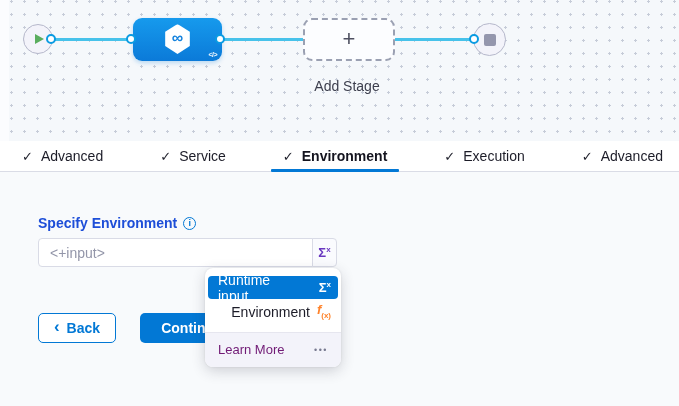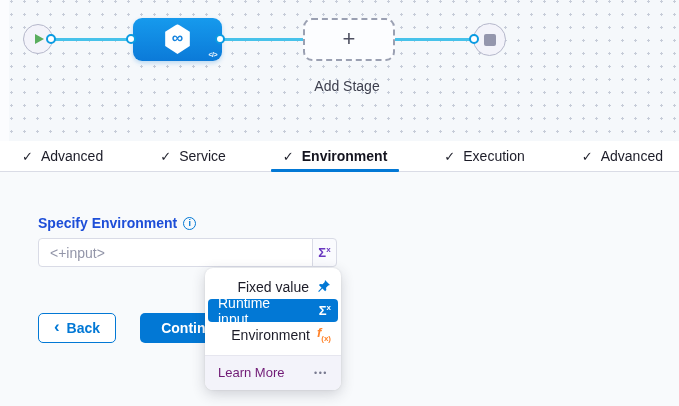--- a/index.html
+++ b/index.html
@@ -224,26 +224,20 @@
       <span class="chev">‹</span>
       <span>Back</span>
     </button>
     <button class="btn-continue">
       <span>Continue</span>
     </button>
   </div>
 
   <div class="dropdown">
     <div class="dd-items">
-      <div class="dd-item">
-        <span>Fixed value</span>
-        <svg class="dd-pin-icon" viewBox="0 0 16 16">
-          <path d="M9.6 1.1l5.3 5.3-1.9.5-2.3 2.3.3 2.6-1.3 1.3-2.9-2.9-3.6 3.7-.9-.9 3.6-3.7-2.8-2.8 1.3-1.3 2.6.3 2.3-2.3z" fill="#0278d5"></path>
-        </svg>
-      </div>
       <div class="dd-item selected">
         <span>Runtime input</span>
         <span class="dd-sigma"><span>Σ</span><sup>x</sup></span>
       </div>
       <div class="dd-item">
         <span>Environment</span>
         <span class="dd-fx"><span>f</span><sub>(x)</sub></span>
       </div>
     </div>
     <div class="dd-footer">

